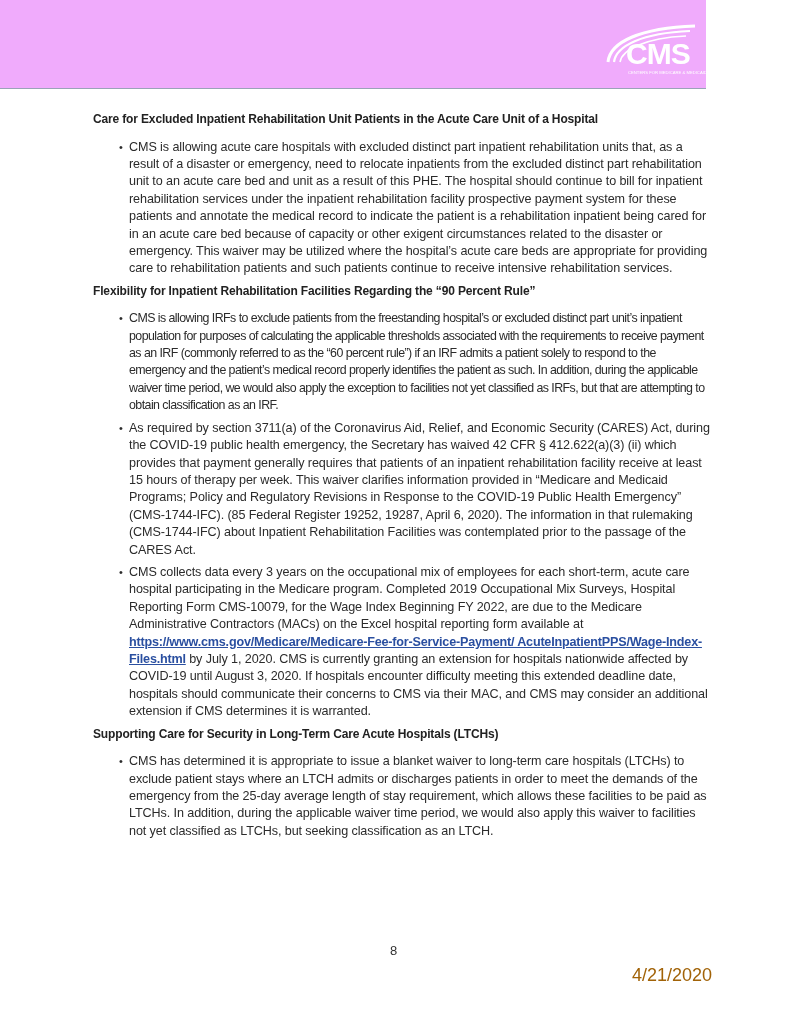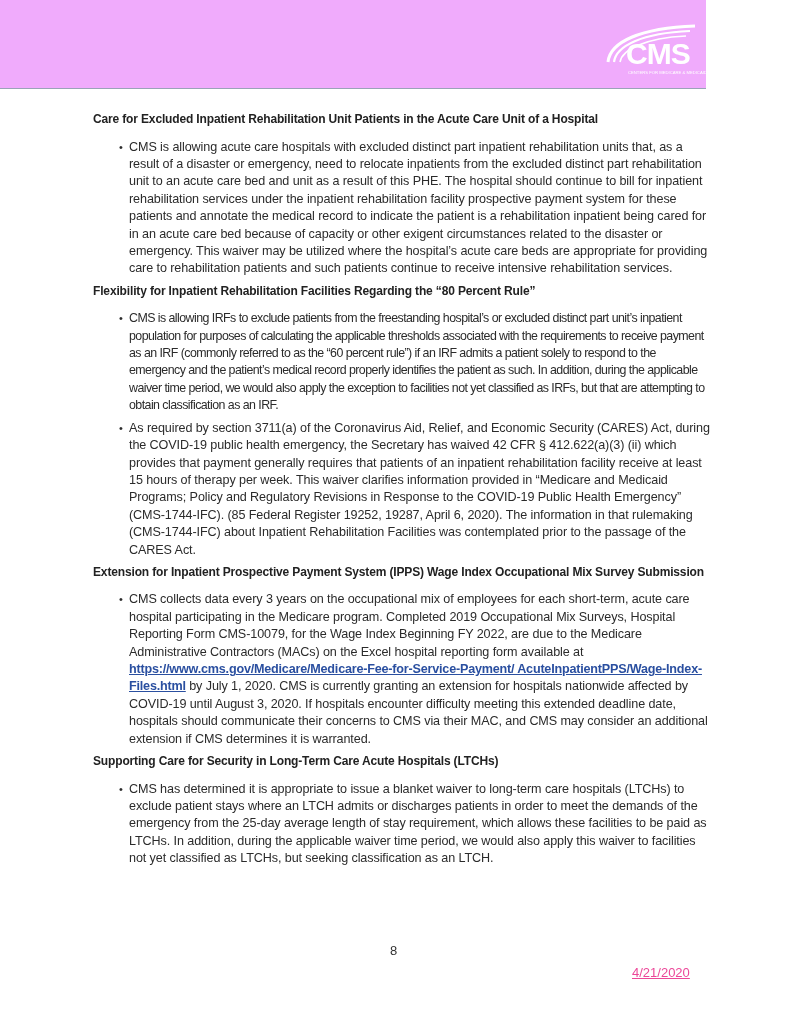--- a/index.html
+++ b/index.html
@@ -78,23 +78,22 @@
     position: absolute;
     left: 390px;
     top: 943px;
     font-size: 13px;
     color: #333333;
   }
   .page-date {
     position: absolute;
     left: 632px;
     top: 965px;
-    font-size: 13px;
-    color: #ec4899;
-    text-decoration: underline;
+    font-size: 18px;
+    color: #a16207;
   }
 </style>
 </head>
 <body>
 
 <div class="header-bar">
   <div class="logo">
     <svg width="150" height="56" viewBox="0 0 150 56">
       <path d="M8 40 C 10 20, 40 6, 95 4" stroke="#ffffff" stroke-width="3" fill="none"></path>
       <path d="M14 40 C 16 24, 42 11, 90 9" stroke="#ffffff" stroke-width="2.2" fill="none"></path>
@@ -111,40 +110,39 @@
     <h2 class="section-heading">Care for Excluded Inpatient Rehabilitation Unit Patients in the Acute Care Unit of a Hospital</h2>
     <ul class="bullet-list">
       <li class="bullet-item">
         <span class="bullet-dot">•</span>
         <span>CMS is allowing acute care hospitals with excluded distinct part inpatient rehabilitation units that, as a result of a disaster or emergency, need to relocate inpatients from the excluded distinct part rehabilitation unit to an acute care bed and unit as a result of this PHE. The hospital should continue to bill for inpatient rehabilitation services under the inpatient rehabilitation facility prospective payment system for these patients and annotate the medical record to indicate the patient is a rehabilitation inpatient being cared for in an acute care bed because of capacity or other exigent circumstances related to the disaster or emergency. This waiver may be utilized where the hospital’s acute care beds are appropriate for providing care to rehabilitation patients and such patients continue to receive intensive rehabilitation services.</span>
       </li>
     </ul>
   </div>
 
   <div class="section">
-    <h2 class="section-heading">Flexibility for Inpatient Rehabilitation Facilities Regarding the “80 Percent Rule”</h2>
+    <h2 class="section-heading">Flexibility for Inpatient Rehabilitation Facilities Regarding the “90 Percent Rule”</h2>
     <ul class="bullet-list">
       <li class="bullet-item condensed">
         <span class="bullet-dot">•</span>
         <span>CMS is allowing IRFs to exclude patients from the freestanding hospital’s or excluded distinct part unit’s inpatient population for purposes of calculating the applicable thresholds associated with the requirements to receive payment as an IRF (commonly referred to as the “60 percent rule”) if an IRF admits a patient solely to respond to the emergency and the patient’s medical record properly identifies the patient as such. In addition, during the applicable waiver time period, we would also apply the exception to facilities not yet classified as IRFs, but that are attempting to obtain classification as an IRF.</span>
       </li>
     </ul>
   </div>
 
   <div class="section">
     <ul class="bullet-list">
       <li class="bullet-item">
         <span class="bullet-dot">•</span>
         <span>As required by section 3711(a) of the Coronavirus Aid, Relief, and Economic Security (CARES) Act, during the COVID-19 public health emergency, the Secretary has waived 42 CFR § 412.622(a)(3) (ii) which provides that payment generally requires that patients of an inpatient rehabilitation facility receive at least 15 hours of therapy per week. This waiver clarifies information provided in “Medicare and Medicaid Programs; Policy and Regulatory Revisions in Response to the COVID-19 Public Health Emergency” (CMS-1744-IFC). (85 Federal Register 19252, 19287, April 6, 2020). The information in that rulemaking (CMS-1744-IFC) about Inpatient Rehabilitation Facilities was contemplated prior to the passage of the CARES Act.</span>
       </li>
     </ul>
   </div>
 
   <div class="section">
-    <h2 class="section-heading">Extension for Inpatient Prospective Payment System (IPPS) Wage Index Occupational Mix Survey Submission</h2>
     <ul class="bullet-list">
       <li class="bullet-item">
         <span class="bullet-dot">•</span>
         <span>CMS collects data every 3 years on the occupational mix of employees for each short-term, acute care hospital participating in the Medicare program. Completed 2019 Occupational Mix Surveys, Hospital Reporting Form CMS-10079, for the Wage Index Beginning FY 2022, are due to the Medicare Administrative Contractors (MACs) on the Excel hospital reporting form available at </span><a class="doc-link" href="#">https://www.cms.gov/Medicare/Medicare-Fee-for-Service-Payment/ AcuteInpatientPPS/Wage-Index-Files.html</a><span> by July 1, 2020. CMS is currently granting an extension for hospitals nationwide affected by COVID-19 until August 3, 2020. If hospitals encounter difficulty meeting this extended deadline date, hospitals should communicate their concerns to CMS via their MAC, and CMS may consider an additional extension if CMS determines it is warranted.</span>
       </li>
     </ul>
   </div>
 
   <div class="section">
     <h2 class="section-heading">Supporting Care for Security in Long-Term Care Acute Hospitals (LTCHs)</h2>

